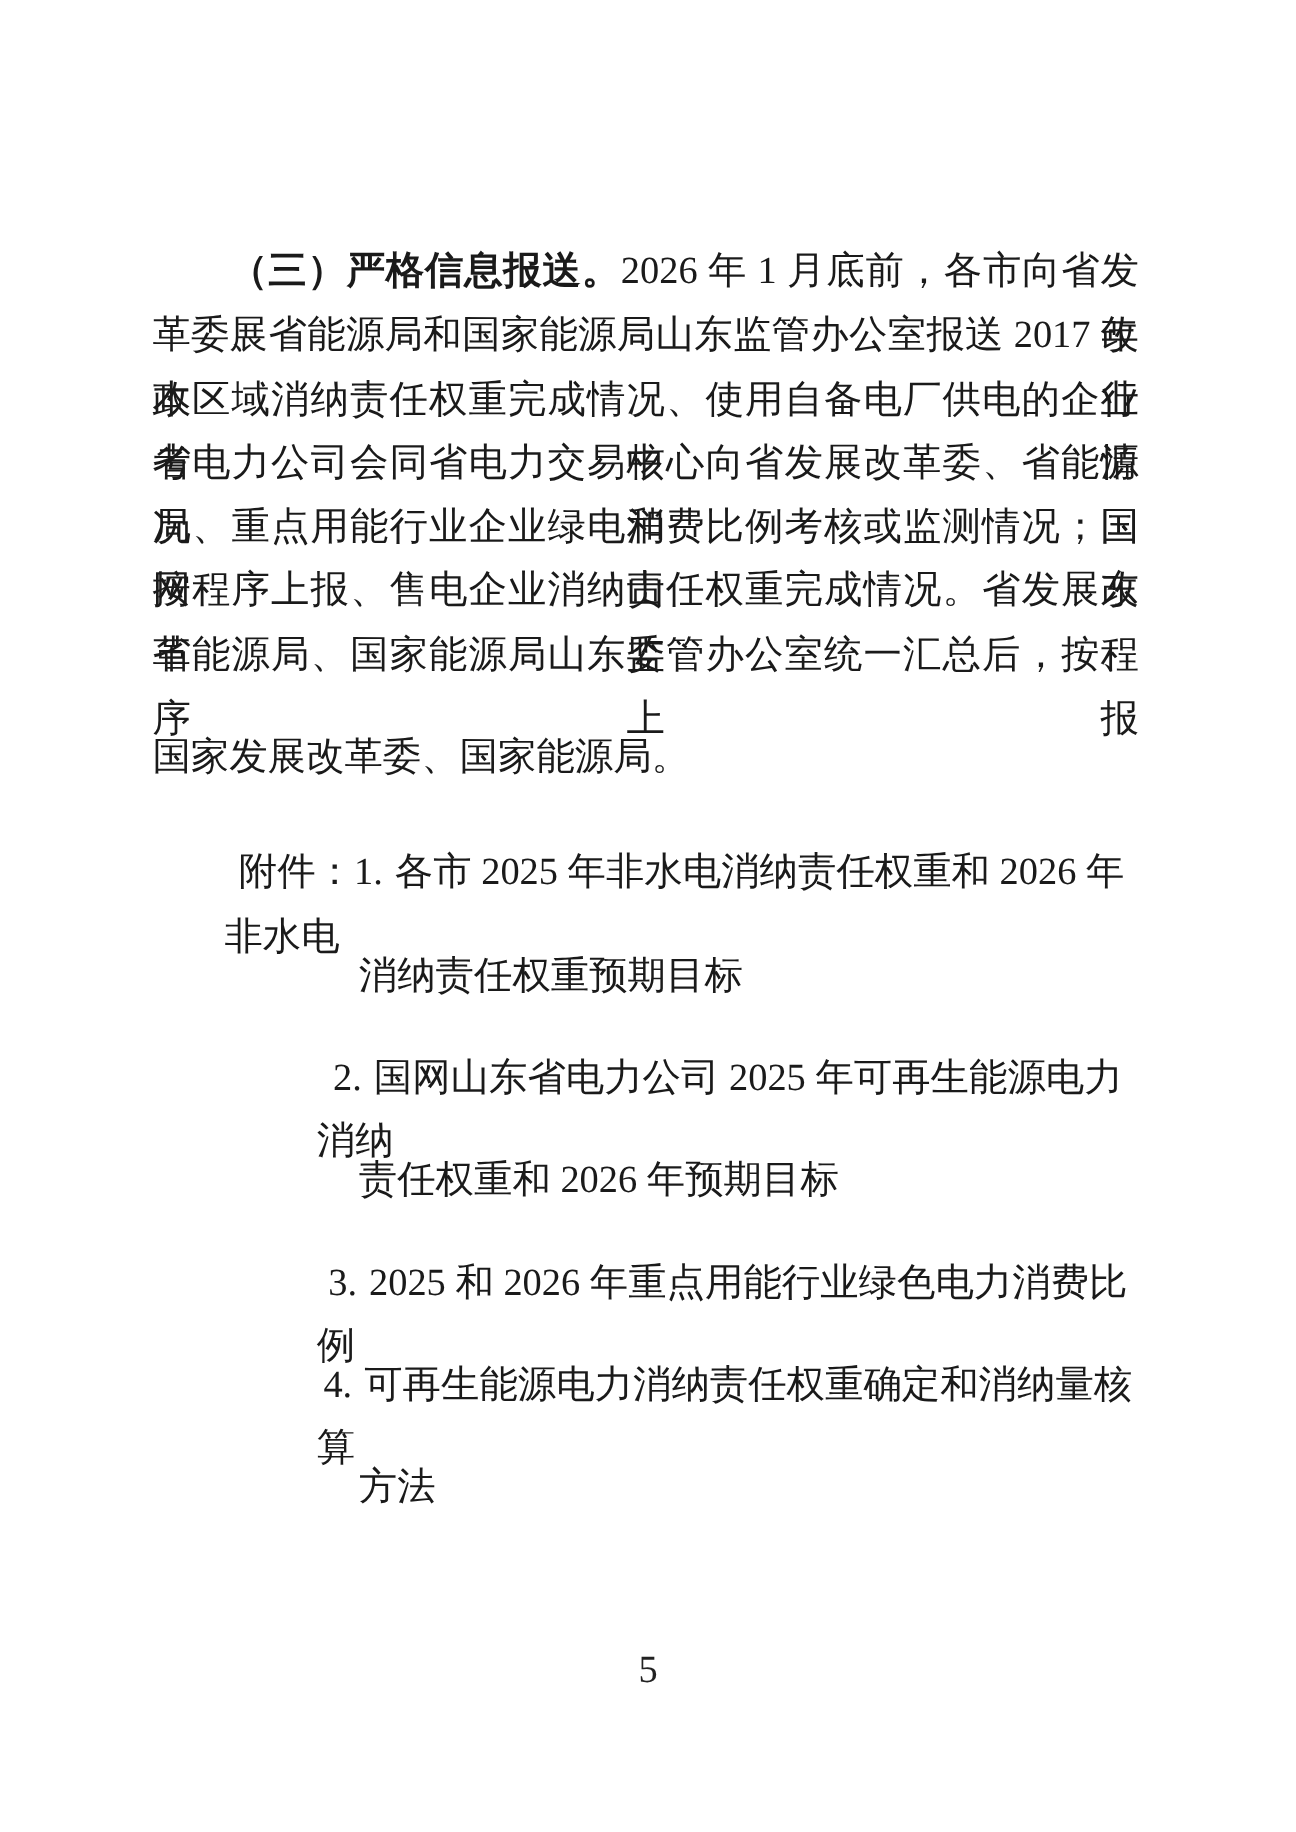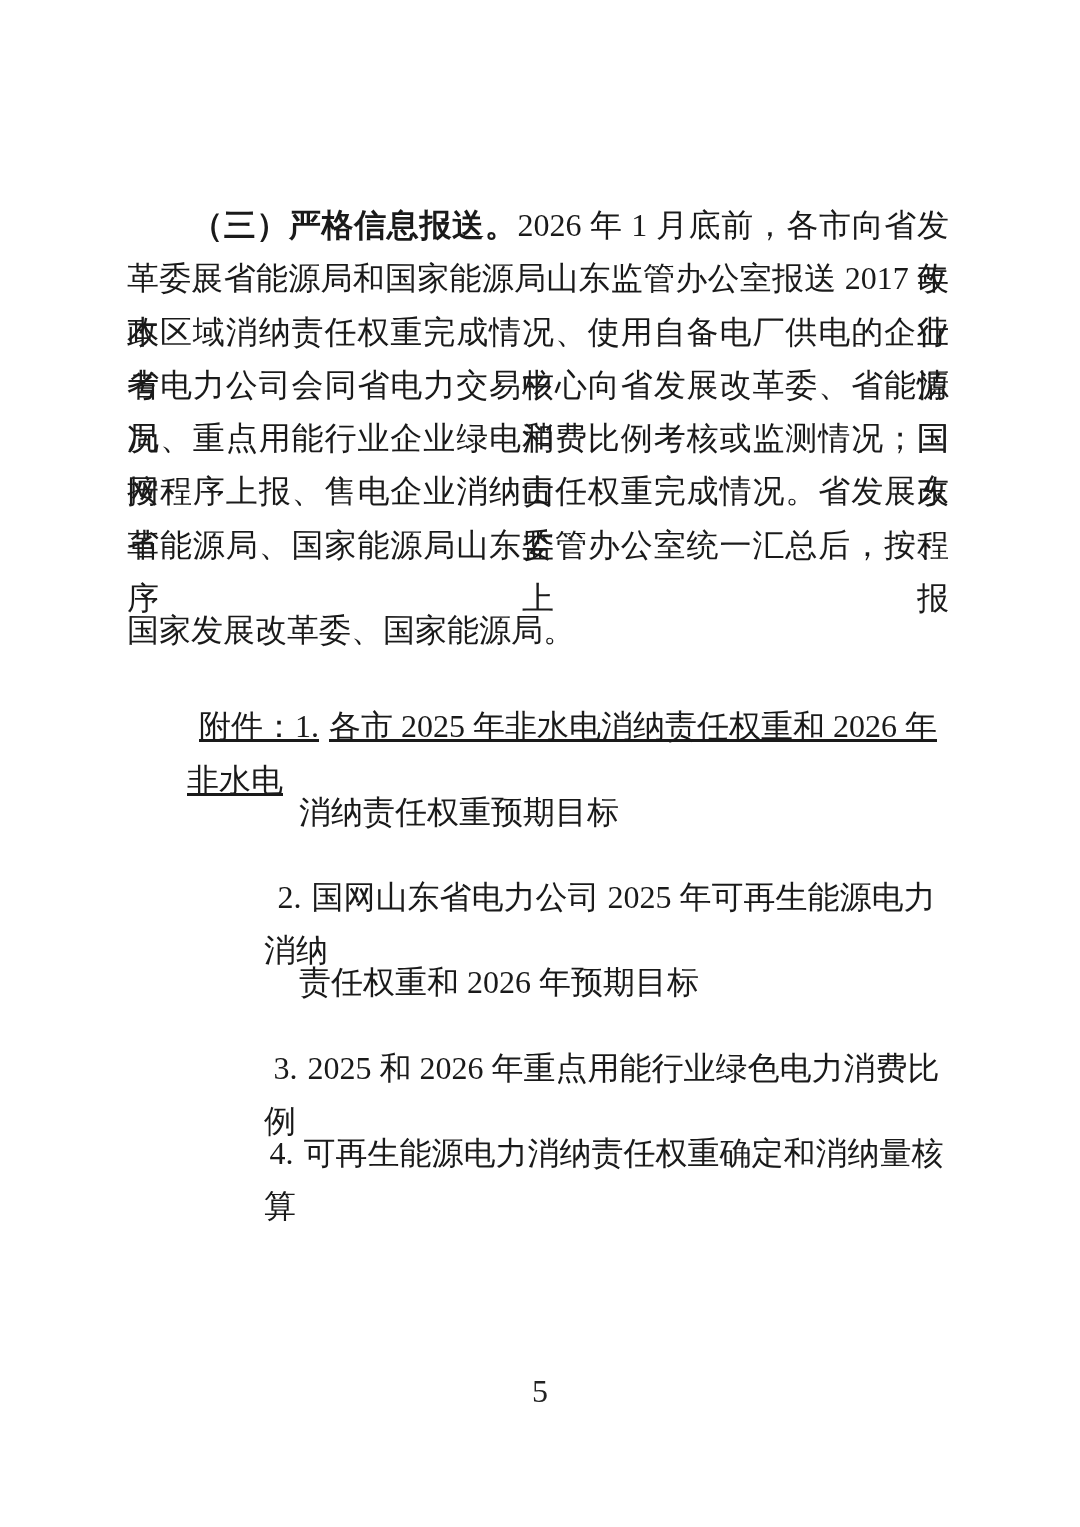--- a/index.html
+++ b/index.html
@@ -26,21 +26,21 @@
   }
   
   .just {
     text-align: justify;
     text-align-last: justify;
   }
   .left { text-align: center; text-align-last: left; margin-top: 32px; }
   .p-first { padding-left: 64px; }       
   .lead { font-weight: 700; }
   .attachments { margin-top: 43px; }
-  .att-first { padding-left: 60px; text-decoration: underline; }     
+  .att-first { padding-left: 60px; }     
   .att-num-line { padding-left: 137px; } 
   .att-cont { padding-left: 172px; }     
   .att-num { margin-right: 10px; }
   .page-num {
     position: absolute;
     top: 1371px;
     left: 0;
     width: 100%;
     text-align: center;
     font-size: 32px;
@@ -67,17 +67,18 @@
   <div class="attachments">
     <div class="line left att-first"><span>附件：</span><span class="att-num">1.</span><span>各市 2025 年非水电消纳责任权重和 2026 年非水电</span></div>
     <div class="line left att-cont">消纳责任权重预期目标</div>
 
     <div class="line left att-num-line"><span class="att-num">2.</span><span>国网山东省电力公司 2025 年可再生能源电力消纳</span></div>
     <div class="line left att-cont">责任权重和 2026 年预期目标</div>
 
     <div class="line left att-num-line"><span class="att-num">3.</span><span>2025 和 2026 年重点用能行业绿色电力消费比例</span></div>
 
     <div class="line left att-num-line"><span class="att-num">4.</span><span>可再生能源电力消纳责任权重确定和消纳量核算</span></div>
+    <div class="line left att-cont">方法</div>
   </div>
 
 </div>
 
 <div class="page-num">5</div>
 
 </body></html>

